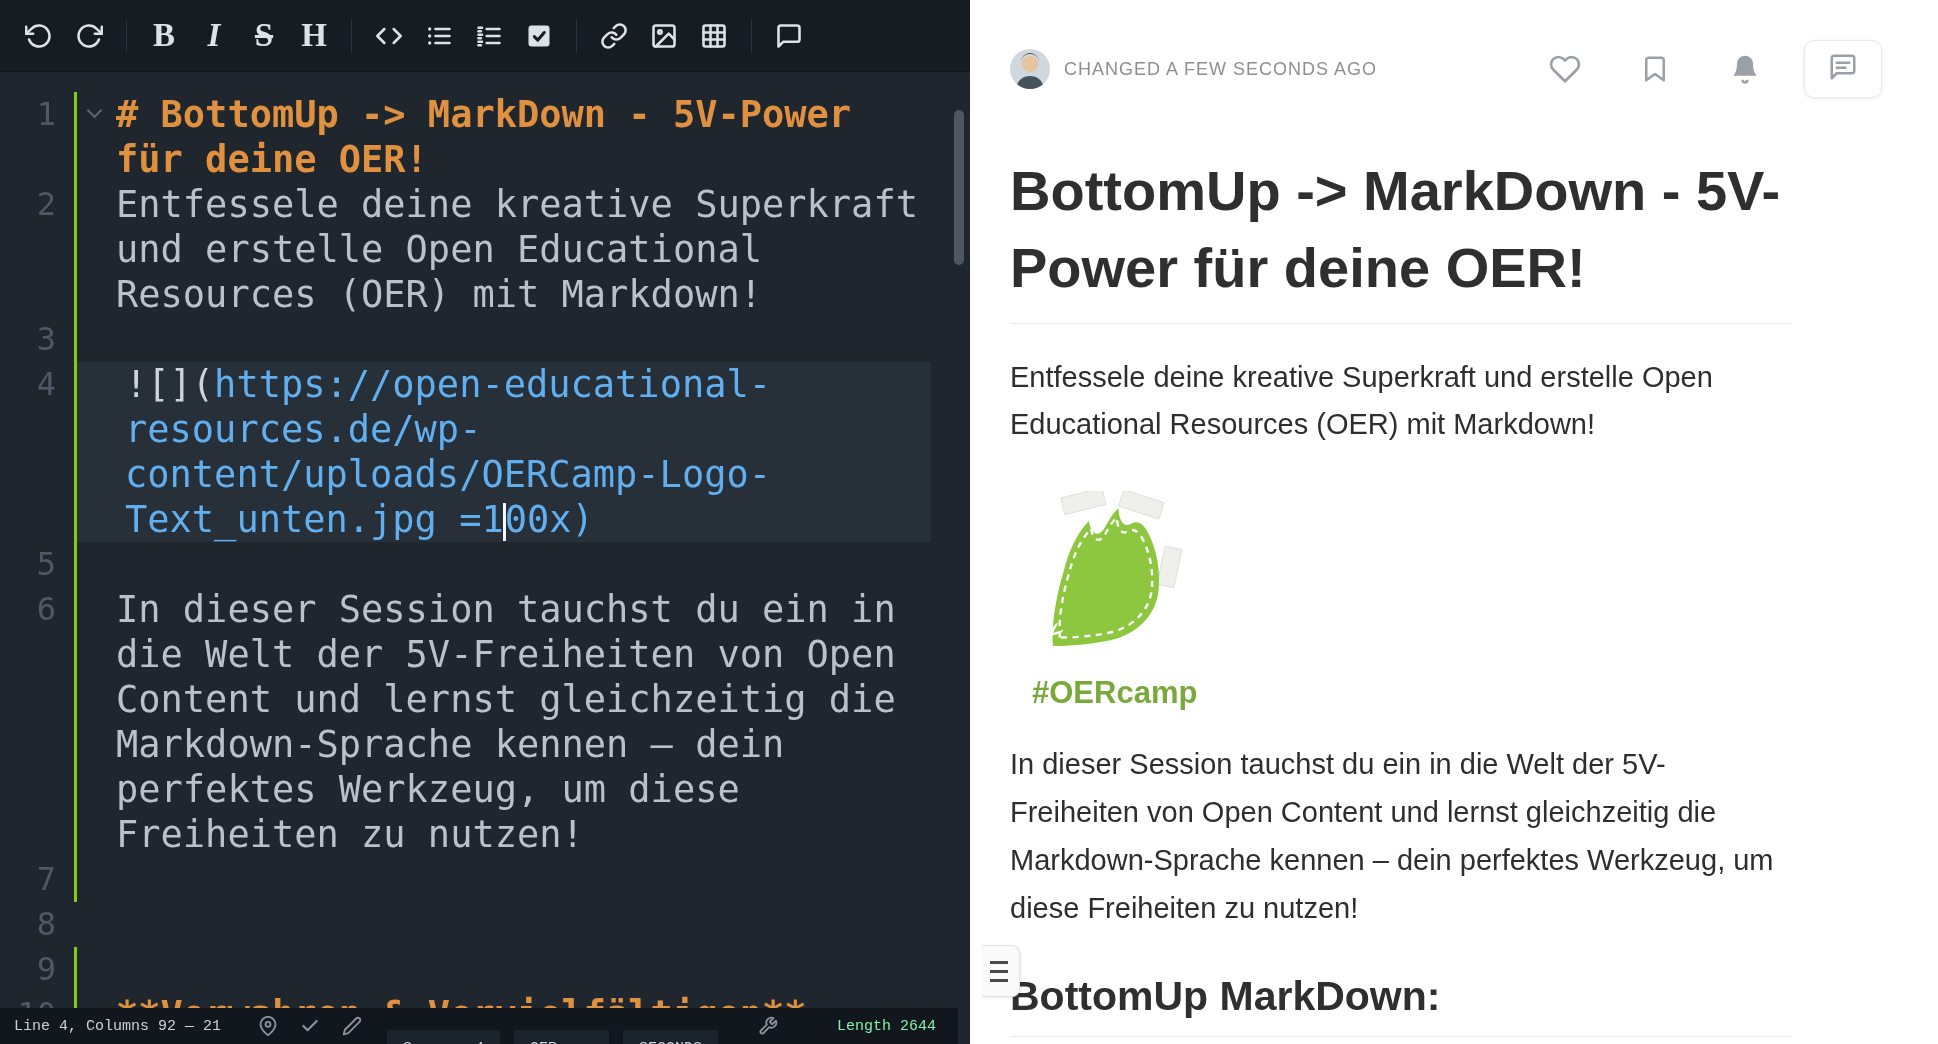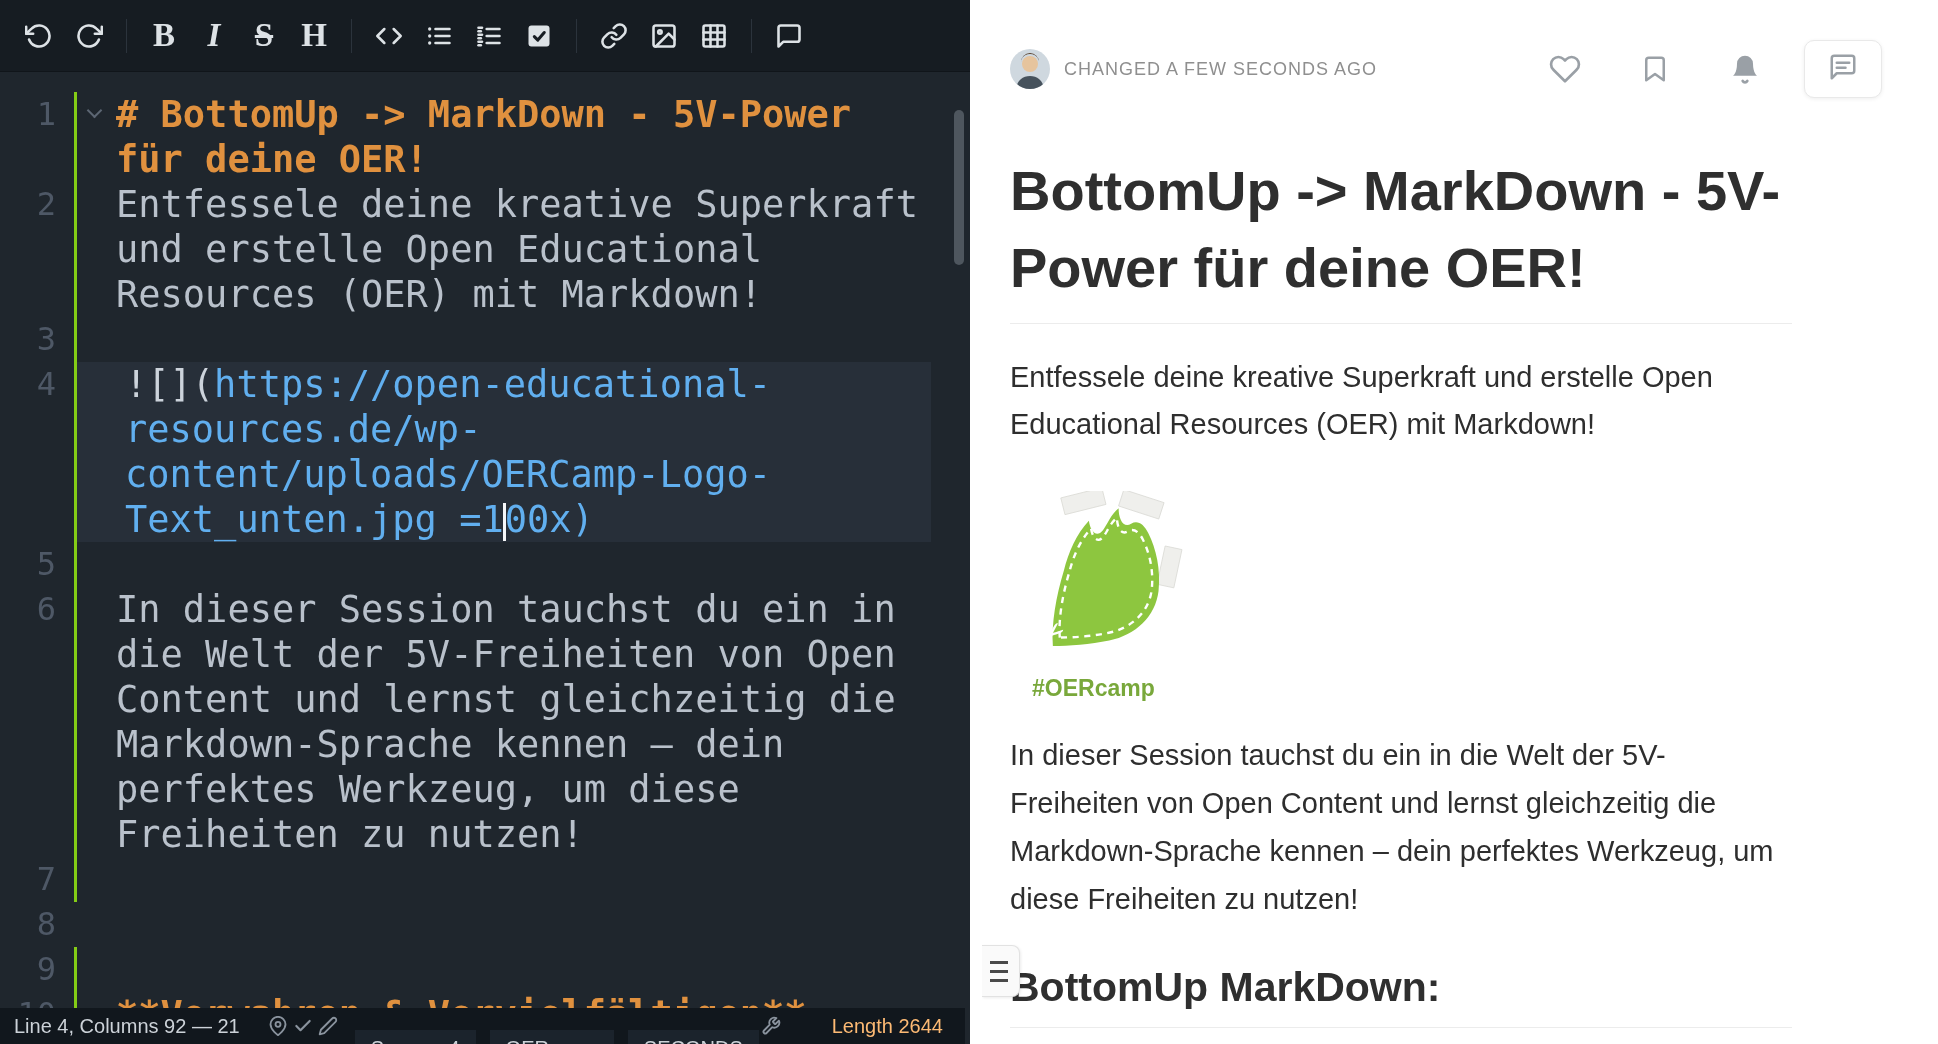--- a/index.html
+++ b/index.html
@@ -50,31 +50,31 @@
   .fold-marker {
     position:absolute; left:12px; top:13px; width:11px; height:11px;
     border-right:2px solid #5c6673; border-bottom:2px solid #5c6673; transform:rotate(45deg);
   }
   .scroll-thumb {
     position:absolute; right:6px; top:110px; width:10px; height:155px;
     border-radius:5px; background:#4e565e;
   }
 
   .status-bar {
-    position:absolute; left:0; right:5px; bottom:0; height:36px; background:#11171d;
-    display:flex; align-items:center; color:#ccd2d8; font-size:20px; padding:0 14px;
+    position:absolute; left:0; right:12px; bottom:0; height:36px; background:#11171d;
+    display:flex; align-items:center; color:#ccd2d8; font-size:15px; padding:0 14px;font-family:Liberation Mono, monospace;
   }
   .sb-pos { padding-right:26px; white-space:nowrap; }
   .sb-ic { color:#8a939e; display:flex; align-items:center; justify-content:center; width:42px; height:36px; cursor:pointer; }
   .sb-chip {
     background:#1b232c; padding:0 16px; height:36px; display:flex; align-items:center;
     margin-left:14px; cursor:pointer; white-space:nowrap;margin-top:44px;
   }
   .sb-spacer { flex:1; }
-  .sb-length { padding:0 8px; white-space:nowrap; color:#fdba74;margin-left:40px; }
+  .sb-length { padding:0 8px; white-space:nowrap; color:#86efac;margin-left:40px; }
 
   
   .preview-pane { position:absolute; left:982px; top:0; right:0; bottom:0; background:#fff; overflow:hidden; }
 
   .p-header { display:flex; align-items:center; padding:40px 56px 18px 28px; }
   .avatar { width:40px; height:40px; border-radius:50%; overflow:hidden; flex:0 0 40px; cursor:pointer; }
   .meta { color:#8f8f8f; font-size:18px; letter-spacing:1px; margin-left:14px; white-space:nowrap; }
   .p-icons { margin-left:auto; display:flex; align-items:center; color:#9aa0a6; }
   .p-ic { width:34px; height:34px; margin-left:56px; cursor:pointer; display:flex; align-items:center; justify-content:center; }
   .comment-btn {
@@ -83,21 +83,21 @@
     display:flex; align-items:center; justify-content:center; color:#9aa0a6; cursor:pointer;
   }
 
   .p-body { padding-left:28px; width:810px; color:#2e2e2e; }
   .doc-title {
     margin:36px 0 12px; font-size:56px; line-height:1.38; font-weight:bold; color:#2f2f2f;
     padding-bottom:16px; border-bottom:1px solid #ececec; width:782px;
   }
   .doc-p { font-size:29px; line-height:1.65; margin:30px 0; width:782px; }
   .logo-fig { margin:42px 0 6px; width:240px; }
-  .logo-caption { color:#79a83b; font-weight:bold; font-size:23px; margin:0 0 0 22px; }
+  .logo-caption { color:#79a83b; font-weight:bold; font-size:31px; margin:0 0 0 22px; }
   .doc-h2 {
     margin:40px 0 0; font-size:41px; font-weight:bold; color:#2f2f2f;
     padding-bottom:16px; border-bottom:1px solid #ececec; width:782px;
   }
 
   .sync-handle {
     position:absolute; left:0; top:945px; width:38px; height:52px;
     background:#fafafa; border:1px solid #e2e2e2; border-left:none;
     border-radius:0 8px 8px 0; box-shadow:1px 1px 3px rgba(0,0,0,.08);
     display:flex; flex-direction:column; justify-content:center; gap:6px; padding-left:8px; cursor:pointer;

